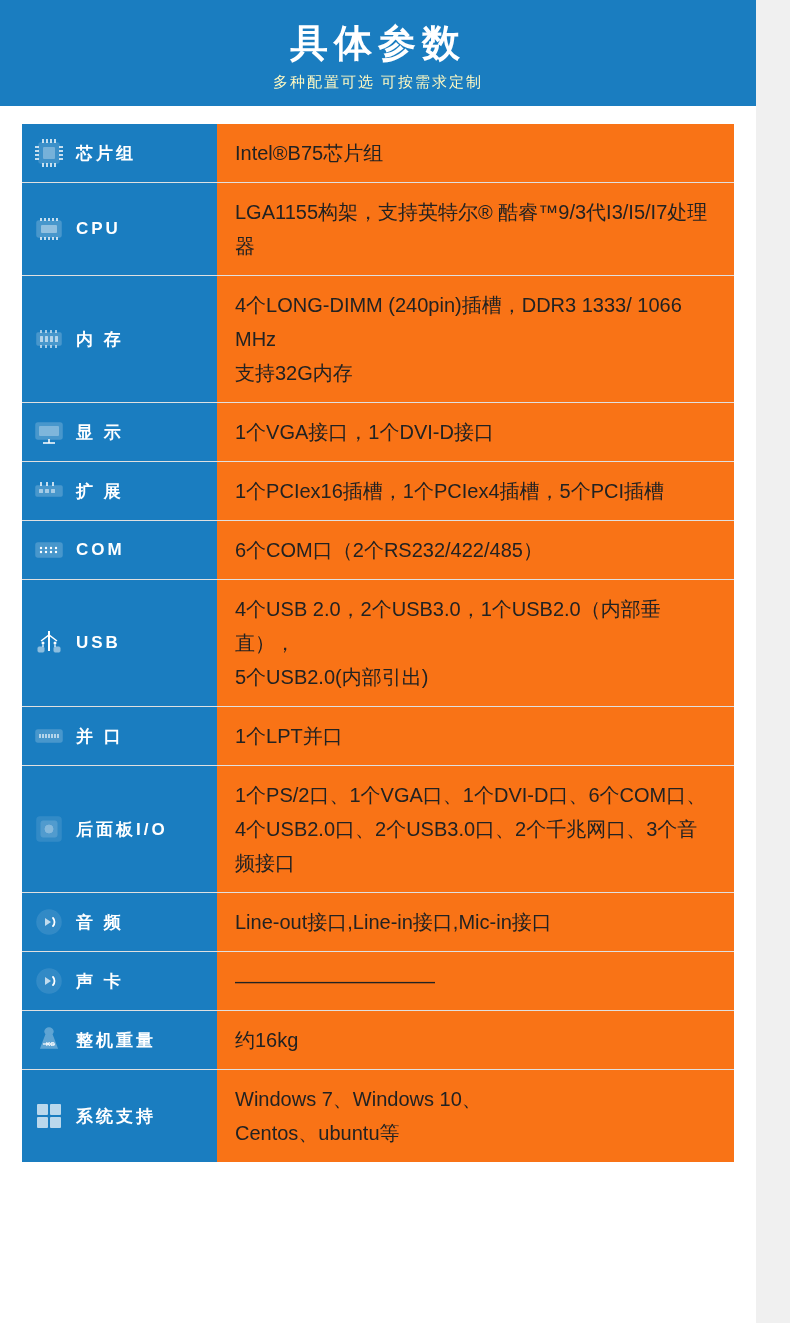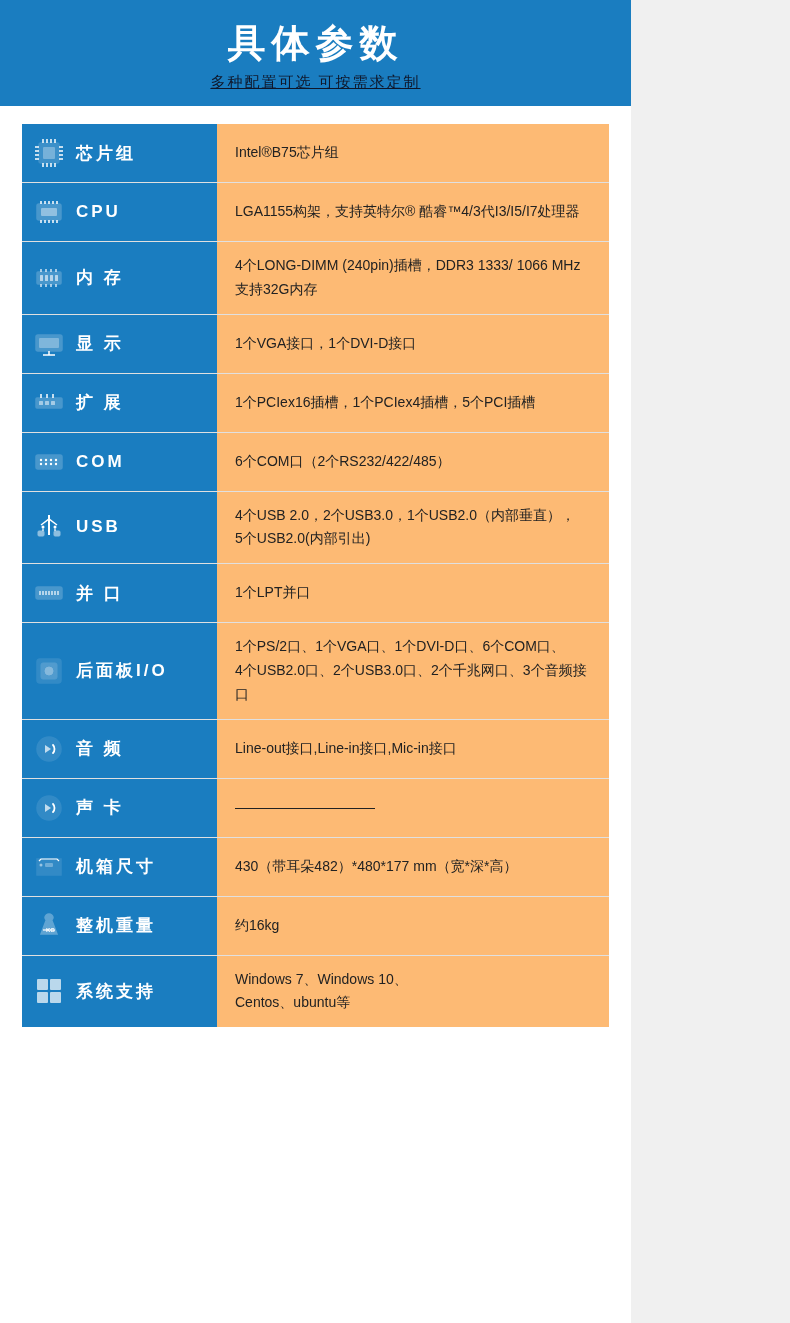--- a/index.html
+++ b/index.html
@@ -4,40 +4,39 @@
   <style>
     * { margin: 0; padding: 0; box-sizing: border-box; }
     body {
       font-family: 'Microsoft YaHei', 'PingFang SC', Arial, sans-serif;
       background: #f0f0f0;
       width: 790px;
       min-height: 1323px;
     }
     .page-wrapper {
       background: #fff;
-      width: 631px;
+      width: 756px;
       min-height: 1323px;
     }
     .header {
       background: #1a7dc0;
       padding: 18px 20px 14px;
       text-align: center;
     }
     .header-title {
       color: #fff;
       font-size: 38px;
       font-weight: bold;
       letter-spacing: 6px;
     }
     .header-subtitle {
-      color: #0f172a;
+      color: #fef9c3;
       font-size: 15px;
       margin-top: 4px;
       letter-spacing: 2px;
-      text-decoration: underline;
     }
     .table-container {
       padding: 18px 22px 22px;
       background: #fff;
     }
     .spec-table {
       width: 100%;
       border-collapse: collapse;
     }
     .spec-table tr {
@@ -72,23 +71,23 @@
       height: 32px;
     }
     .label-text {
       font-size: 17px;
       font-weight: bold;
       letter-spacing: 3px;
       color: #fff;
       white-space: nowrap;
     }
     .value-cell {
-      background: #fdba74;
+      background: #f97316;
       padding: 12px 18px;
-      font-size: 14px;
+      font-size: 20px;
       color: #222;
       line-height: 1.7;
       vertical-align: middle;
     }
   </style>
 </head>
 <body>
 
 <div class="page-wrapper">
   <div class="header">
@@ -143,21 +142,21 @@
       <line x1="8" y1="24" x2="8" y2="27" stroke="white" stroke-width="1.5"></line>
       <line x1="12" y1="24" x2="12" y2="27" stroke="white" stroke-width="1.5"></line>
       <line x1="16" y1="24" x2="16" y2="27" stroke="white" stroke-width="1.5"></line>
       <line x1="20" y1="24" x2="20" y2="27" stroke="white" stroke-width="1.5"></line>
       <line x1="24" y1="24" x2="24" y2="27" stroke="white" stroke-width="1.5"></line>
     </svg>
                 </div>
                 <span class="label-text">CPU</span>
               </div>
             </td>
-            <td class="value-cell">LGA1155构架，支持英特尔® 酷睿™4/3代I3/I5/I7处理器</td>
+            <td class="value-cell">LGA1155构架，支持英特尔® 酷睿™9/3代I3/I5/I7处理器</td>
           </tr>
           <tr>
             <td class="label-cell">
               <div class="label-inner">
                 <div class="icon-box">
                   <svg viewBox="0 0 32 32" fill="none" xmlns="http://www.w3.org/2000/svg">
       <rect x="4" y="10" width="24" height="12" rx="1" fill="white" opacity="0.2" stroke="white" stroke-width="1.5"></rect>
       <rect x="7" y="13" width="3" height="6" rx="0.5" fill="white" opacity="0.6"></rect>
       <rect x="12" y="13" width="3" height="6" rx="0.5" fill="white" opacity="0.6"></rect>
       <rect x="17" y="13" width="3" height="6" rx="0.5" fill="white" opacity="0.6"></rect>
@@ -316,36 +315,20 @@
                 <span class="label-text">声 卡</span>
               </div>
             </td>
             <td class="value-cell">——————————</td>
           </tr>
           <tr>
             <td class="label-cell">
               <div class="label-inner">
                 <div class="icon-box">
                   <svg viewBox="0 0 32 32" fill="none" xmlns="http://www.w3.org/2000/svg">
-      <path d="M4 8 L4 24 L28 24 L28 8 Z" fill="white" opacity="0.1" stroke="white" stroke-width="1.5"></path>
-      <path d="M6 10 L8 8 L24 8 L26 10" stroke="white" stroke-width="1.2" fill="none"></path>
-      <circle cx="8" cy="14" r="1.5" fill="white" opacity="0.5"></circle>
-      <rect x="12" y="12" width="8" height="4" rx="1" fill="white" opacity="0.3"></rect>
-    </svg>
-                </div>
-                <span class="label-text">机箱尺寸</span>
-              </div>
-            </td>
-            <td class="value-cell">430（带耳朵482）*480*177 mm（宽*深*高）</td>
-          </tr>
-          <tr>
-            <td class="label-cell">
-              <div class="label-inner">
-                <div class="icon-box">
-                  <svg viewBox="0 0 32 32" fill="none" xmlns="http://www.w3.org/2000/svg">
       <path d="M16 4 C18 4 20 5.5 20 7.5 C20 8.5 19.5 9.3 18.7 10 L24 24 L8 24 L13.3 10 C12.5 9.3 12 8.5 12 7.5 C12 5.5 14 4 16 4 Z" fill="white" opacity="0.3" stroke="white" stroke-width="1.5"></path>
       <line x1="10" y1="20" x2="22" y2="20" stroke="white" stroke-width="1.2"></line>
       <text x="13" y="22" fill="white" font-size="6" font-weight="bold">KG</text>
     </svg>
                 </div>
                 <span class="label-text">整机重量</span>
               </div>
             </td>
             <td class="value-cell">约16kg</td>
           </tr>

